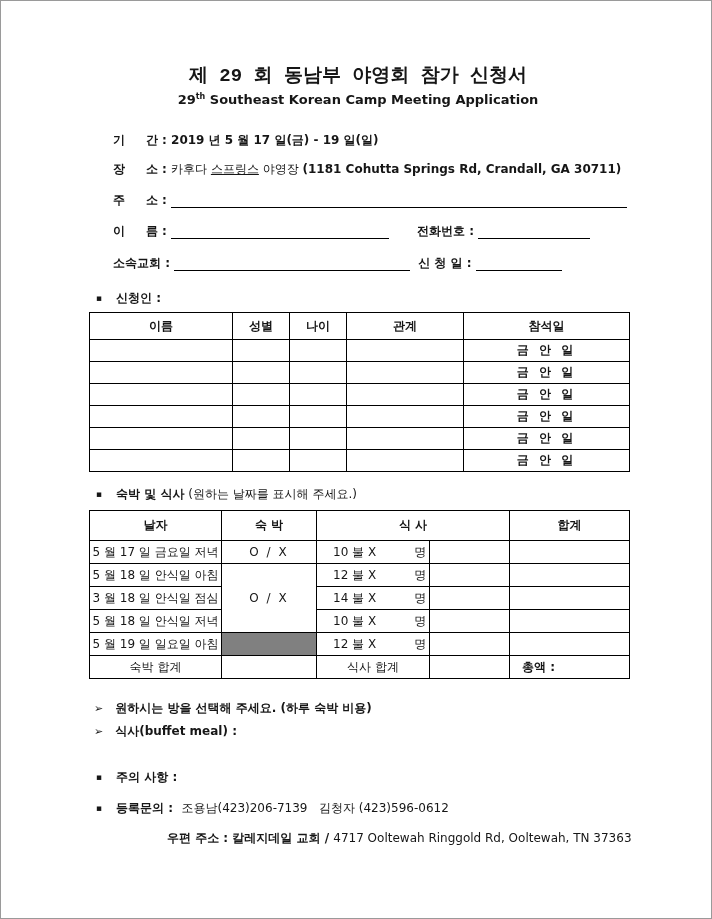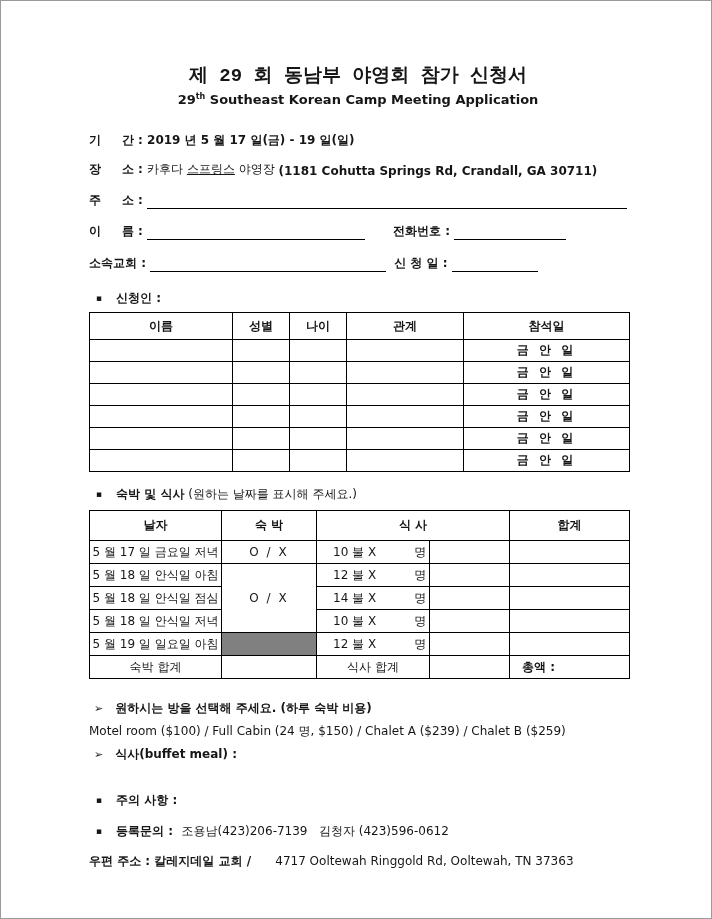--- a/index.html
+++ b/index.html
@@ -9,21 +9,21 @@
     border:1px solid #9a9a9a;
     font-family:"DejaVu Sans","Liberation Sans",sans-serif;
     color:#161616;font-size:12px;position:relative;
   }
   .content{padding:64px 84px 0 88px;}
   .pre{white-space:pre;}
   .b{font-weight:bold;}
   .title{font-size:19px;font-weight:bold;text-align:center;margin:0 0 4px 0;line-height:1.2;font-family:Liberation Mono, monospace;}
   .subtitle{font-size:13px;font-weight:bold;text-align:center;margin:0 0 24px 0;}
   .subtitle sup{font-size:8px;}
-  .info-row{display:flex;align-items:flex-end;height:18px;margin-bottom:11px;font-weight:bold;}
+  .info-row{display:flex;align-items:center;height:18px;margin-bottom:11px;font-weight:bold;margin-left:24px;}
   .blank{border-bottom:1.5px solid #000;display:inline-block;height:15px;}
   .gap{display:inline-block;}
   .sec-head{display:flex;align-items:center;height:16px;margin:0 0 6px 0;}
   .bullet{font-size:9px;margin:0 14px 0 7px;line-height:1;}
   .arrow{font-size:11px;margin:0 12px 0 5px;line-height:1;}
   table{border-collapse:collapse;width:540px;table-layout:fixed;}
   th,td{border:1px solid #000;padding:0;font-size:12px;}
   th{font-weight:bold;text-align:center;}
   .t1{margin-bottom:14px;}
   .t1 th{height:26px;}
@@ -34,21 +34,21 @@
   .t2 td{height:22px;}
   .date-cell{text-align:center;}
   .stay-cell{text-align:center;letter-spacing:2px;}
   .gray-cell{background:#808080;}
   .meal-inner{display:flex;align-items:center;padding-left:16px;}
   .meal-blank{display:inline-block;width:38px;}
   .foot-label{text-align:center;}
   .grand{font-weight:bold;text-align:left;padding-left:12px;}
   .line{height:18px;margin-bottom:5px;display:flex;align-items:center;}
   .note-line{height:18px;display:flex;align-items:center;}
-  .mailing{gap:20px;}
+  .mailing{margin-left:78px;}
 </style>
 </head>
 <body>
 
 <div class="page">
   <div class="content">
 
     <div class="title pre">제 29 회 동남부 야영회 참가 신청서</div>
     <div class="subtitle"><span>29</span><sup>th</sup><span class="pre"> Southeast Korean Camp Meeting Application</span></div>
 
@@ -197,21 +197,21 @@
               <div class="meal-inner">
                 <span class="pre">12 불 X</span>
                 <span class="meal-blank"></span>
                 <span>명</span>
               </div>
             </td>
           <td></td>
           <td></td>
         </tr>
         <tr>
-          <td class="date-cell pre">5 월 18 일 안식일 점심</td>
+          <td class="date-cell pre">3 월 18 일 안식일 점심</td>
           <td>
               <div class="meal-inner">
                 <span class="pre">14 불 X</span>
                 <span class="meal-blank"></span>
                 <span>명</span>
               </div>
             </td>
           <td></td>
           <td></td>
         </tr>
@@ -246,23 +246,20 @@
           <td class="foot-label pre">식사 합계</td>
           <td></td>
           <td class="grand pre">총액 :</td>
         </tr>
       </tbody>
     </table>
 
     <div class="line">
       <span class="arrow">➢</span>
       <span class="b pre">원하시는 방을 선택해 주세요. (하루 숙박 비용)</span>
-    </div>
-    <div class="line">
-      <span class="pre">Motel room ($100) / Full Cabin (24 명, $150) / Chalet A ($239) / Chalet B ($259)</span>
     </div>
     <div class="line" style="margin-bottom:28px;">
       <span class="arrow">➢</span>
       <span class="b pre">식사(buffet meal) :  </span>
     </div>
 
     <div class="note-line" style="margin-bottom:13px;">
       <span class="bullet">▪</span>
       <span class="b pre">주의 사항 : </span>
     </div>

